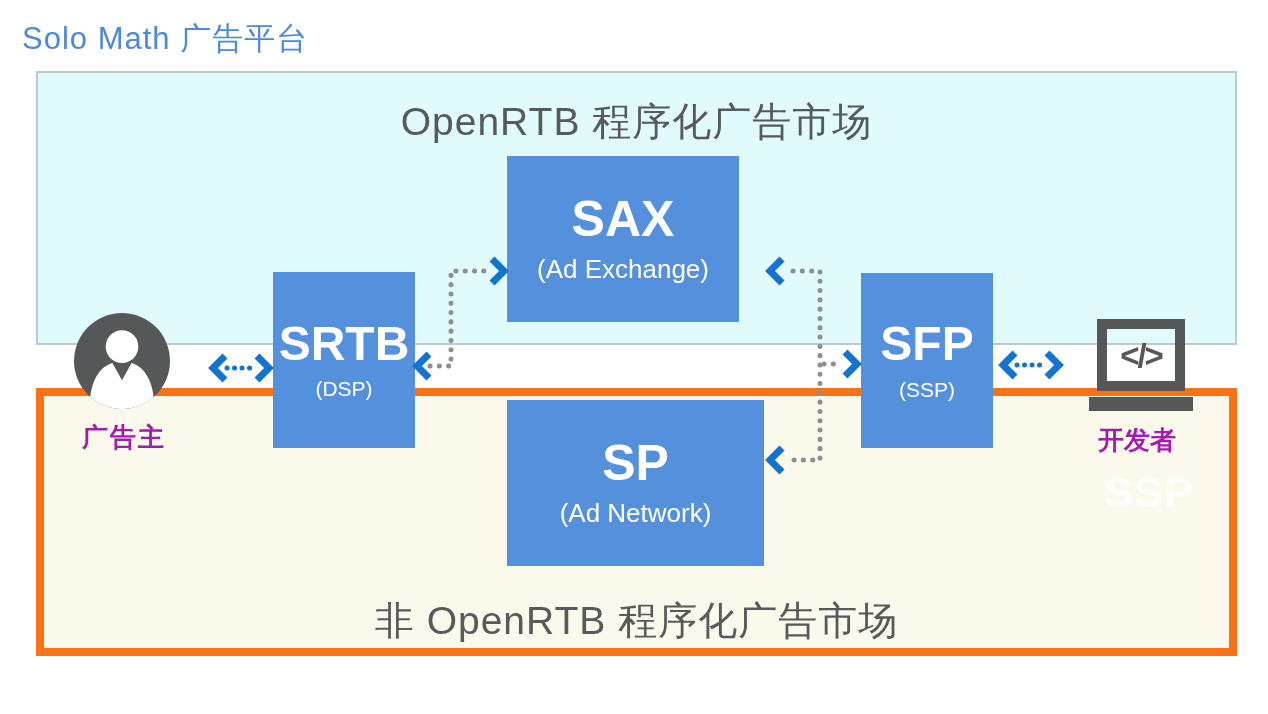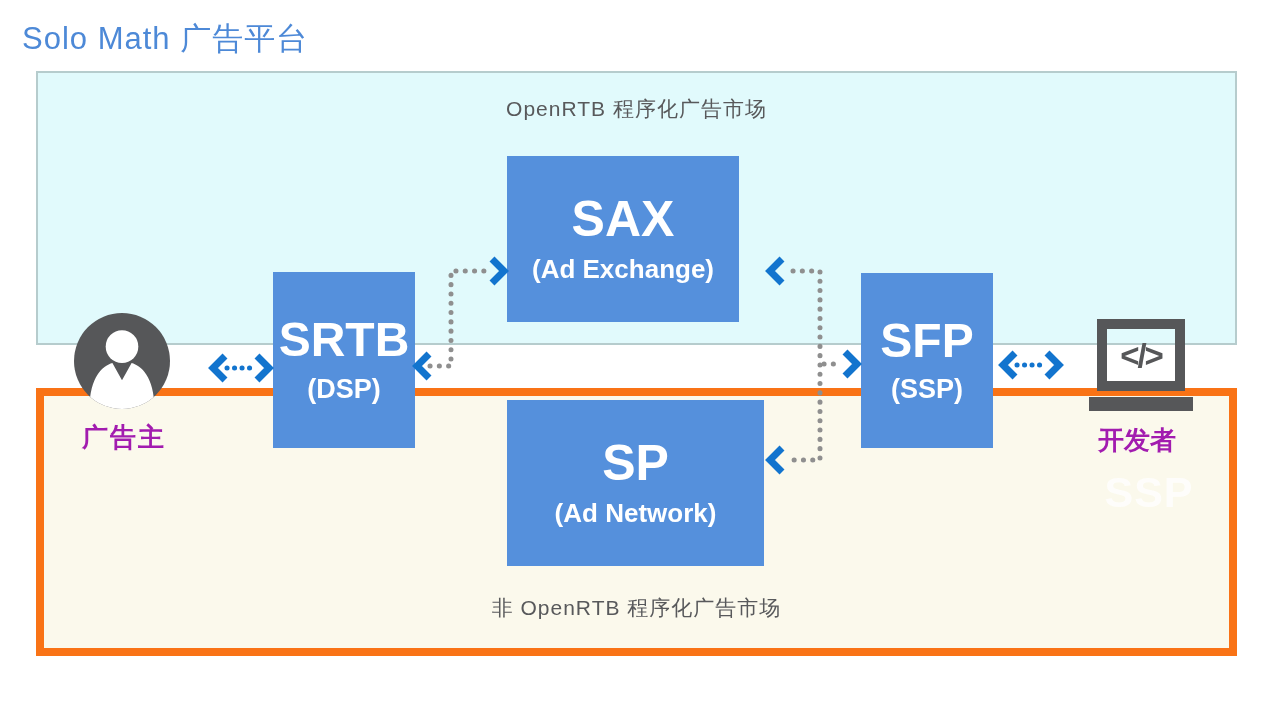--- a/index.html
+++ b/index.html
@@ -16,39 +16,39 @@
   .zone-top{
     left:36px;top:71px;width:1201px;height:274px;
     background:#e1fafc;border:2px solid #b6cccd;
   }
   .zone-bottom{
     left:36px;top:388px;width:1201px;height:268px;
     background:#fbf9ec;border:8px solid #f97316;
   }
   .zone-label{
     position:absolute;left:0;width:100%;text-align:center;
-    color:#58595b;font-size:21px;letter-spacing:1px;
+    color:#58595b;font-size:39px;letter-spacing:1px;
   }
   .zone-top .zone-label{top:22px;}
   .zone-bottom .zone-label{top:198px;}
   
   .node{
     position:absolute;background:#5590dc;color:#ffffff;z-index:4;
     display:flex;flex-direction:column;align-items:center;justify-content:center;
   }
   .node-title{font-weight:bold;line-height:1.05;}
-  .node-sub{margin-top:8px;font-weight:bold;}
+  .node-sub{margin-top:8px;}
   .node-sax {left:507px;top:156px;width:232px;height:166px;}
   .node-srtb{left:273px;top:272px;width:142px;height:176px;}
   .node-sp  {left:507px;top:400px;width:257px;height:166px;}
   .node-sfp {left:861px;top:273px;width:132px;height:175px;}
   .node-sax .node-title,.node-sp .node-title{font-size:50px;}
   .node-sax .node-sub,.node-sp .node-sub{font-size:26px;}
   .node-srtb .node-title,.node-sfp .node-title{font-size:48px;}
-  .node-srtb .node-sub,.node-sfp .node-sub{font-size:27px;}
+  .node-srtb .node-sub,.node-sfp .node-sub{font-size:21px;}
   
   .avatar{position:absolute;left:74px;top:313px;width:96px;height:96px;z-index:4;}
   .actor-label{
     position:absolute;color:#a21caf;font-weight:bold;font-size:26px;
     text-align:center;z-index:4;letter-spacing:2px;
   }
   .advertiser-label{left:50px;top:420px;width:148px;}
   .developer-label{left:1086px;top:423px;width:102px;letter-spacing:0;}
   
   .laptop-screen{

